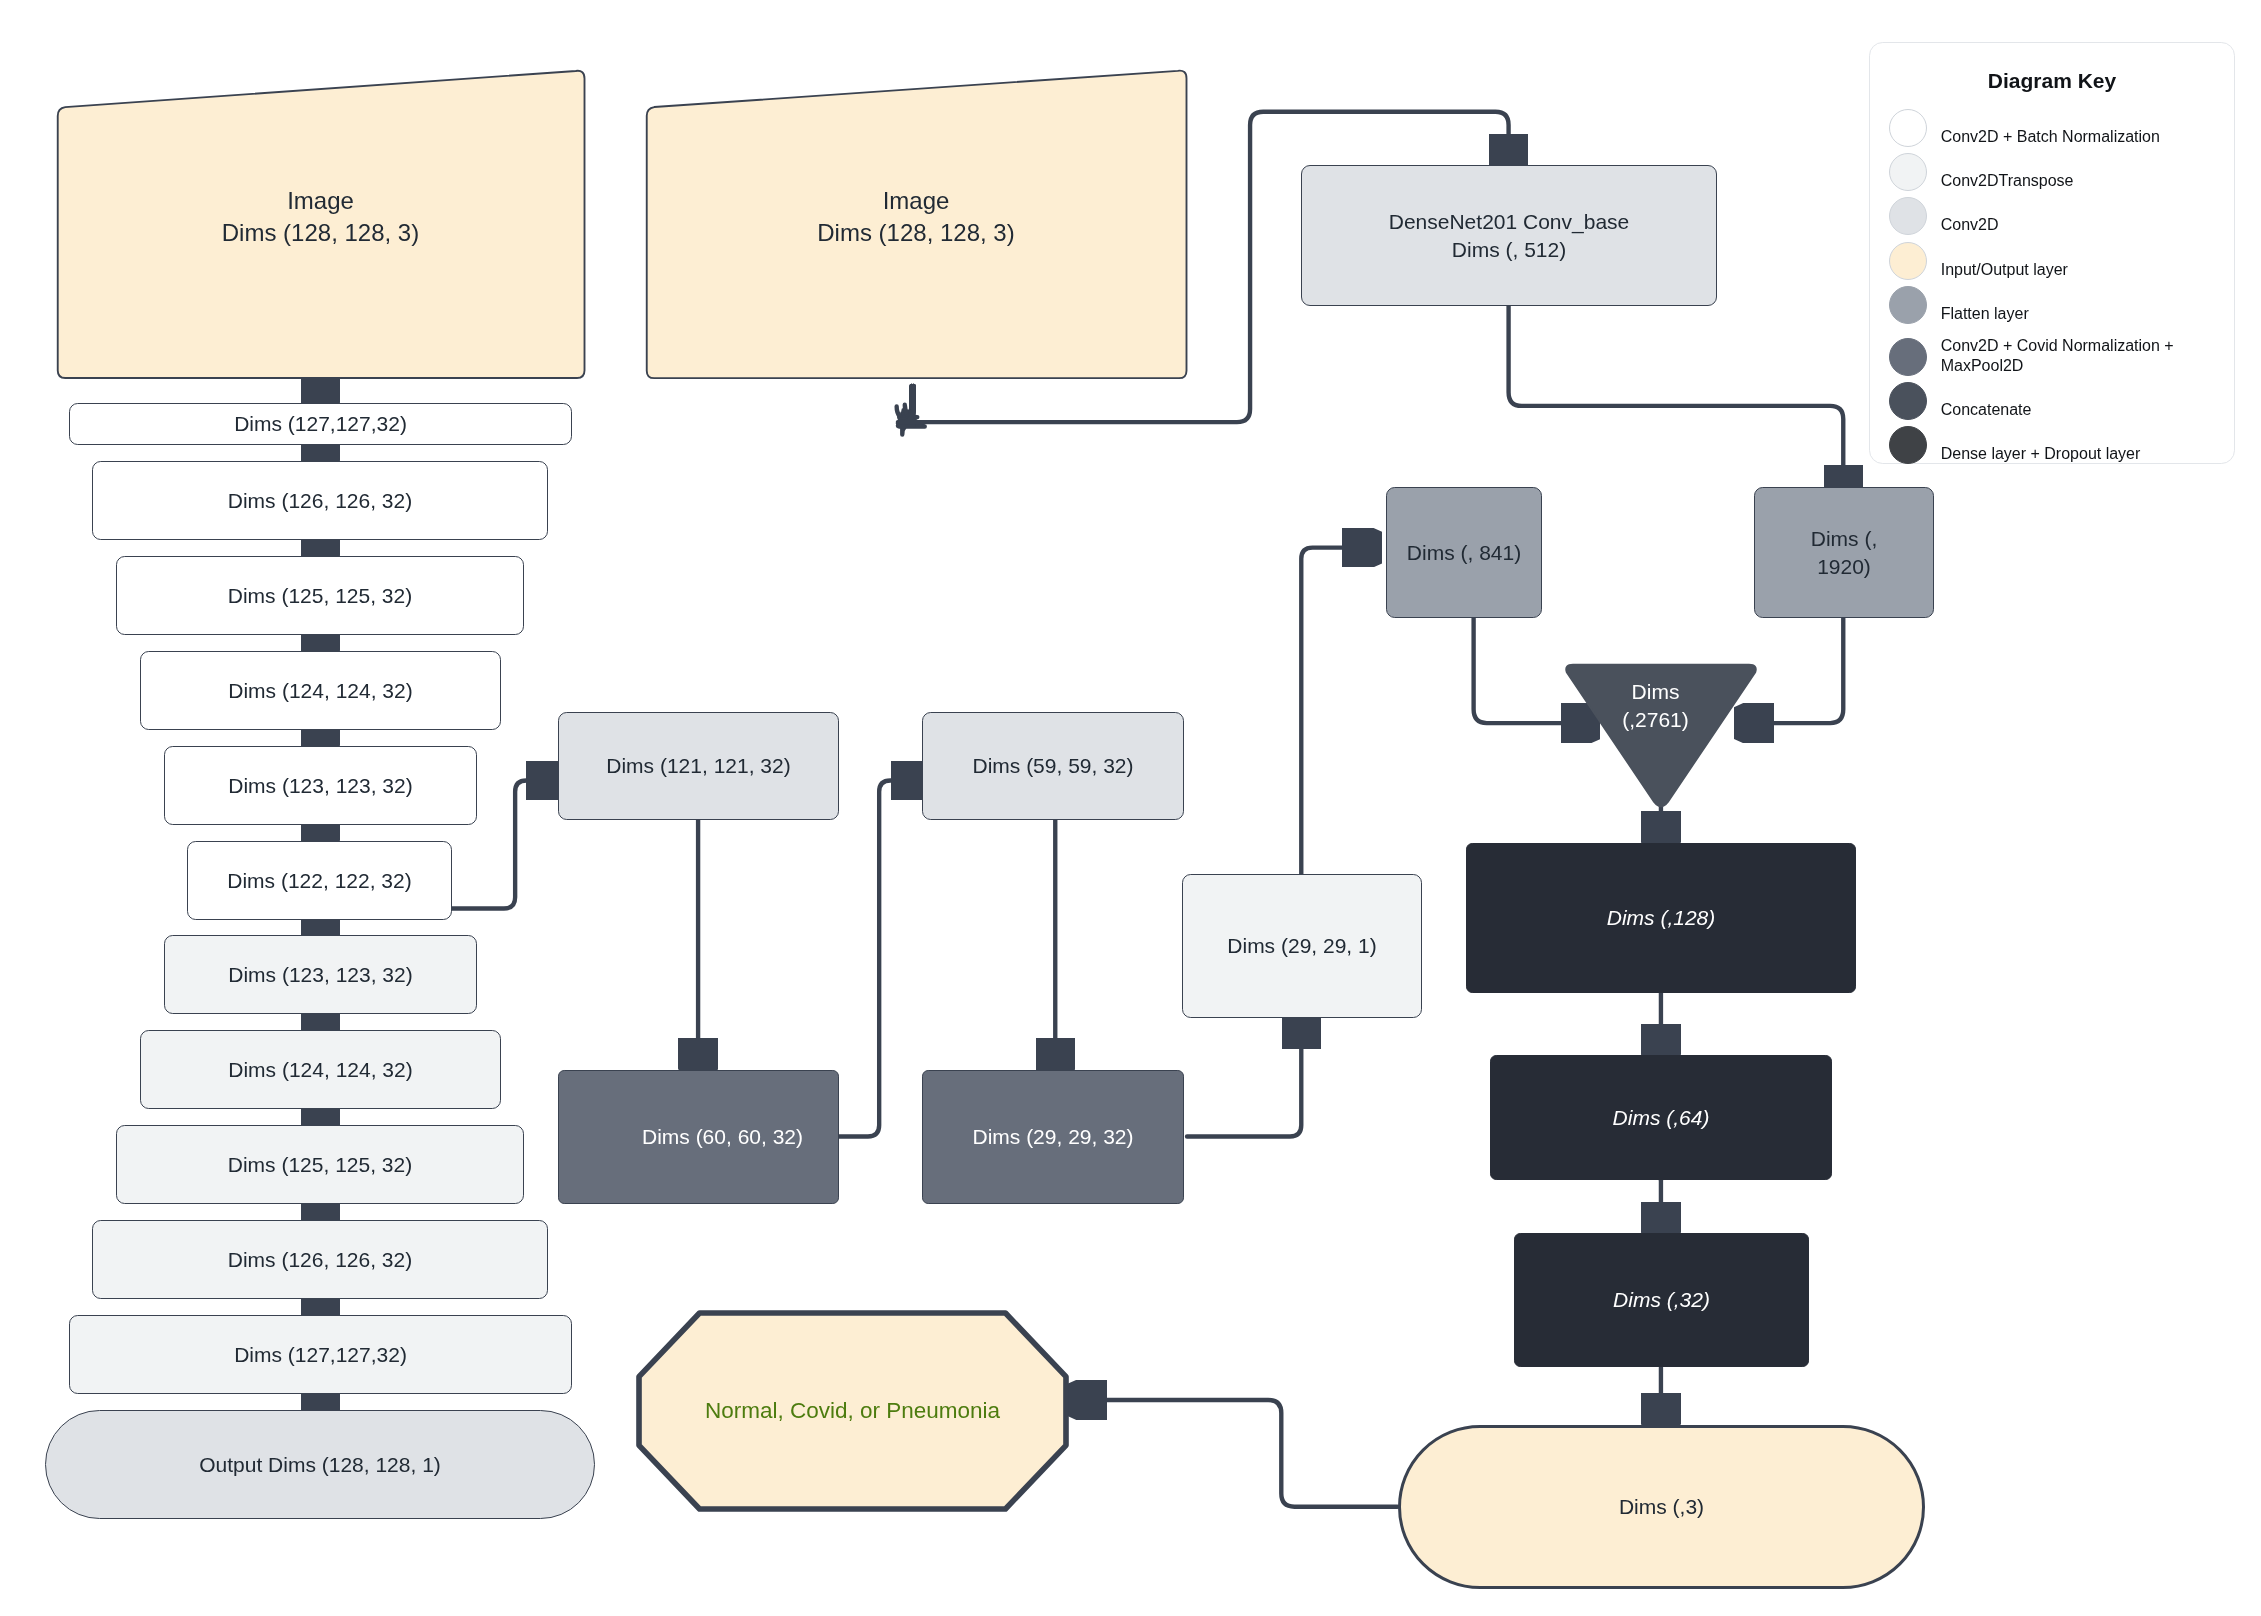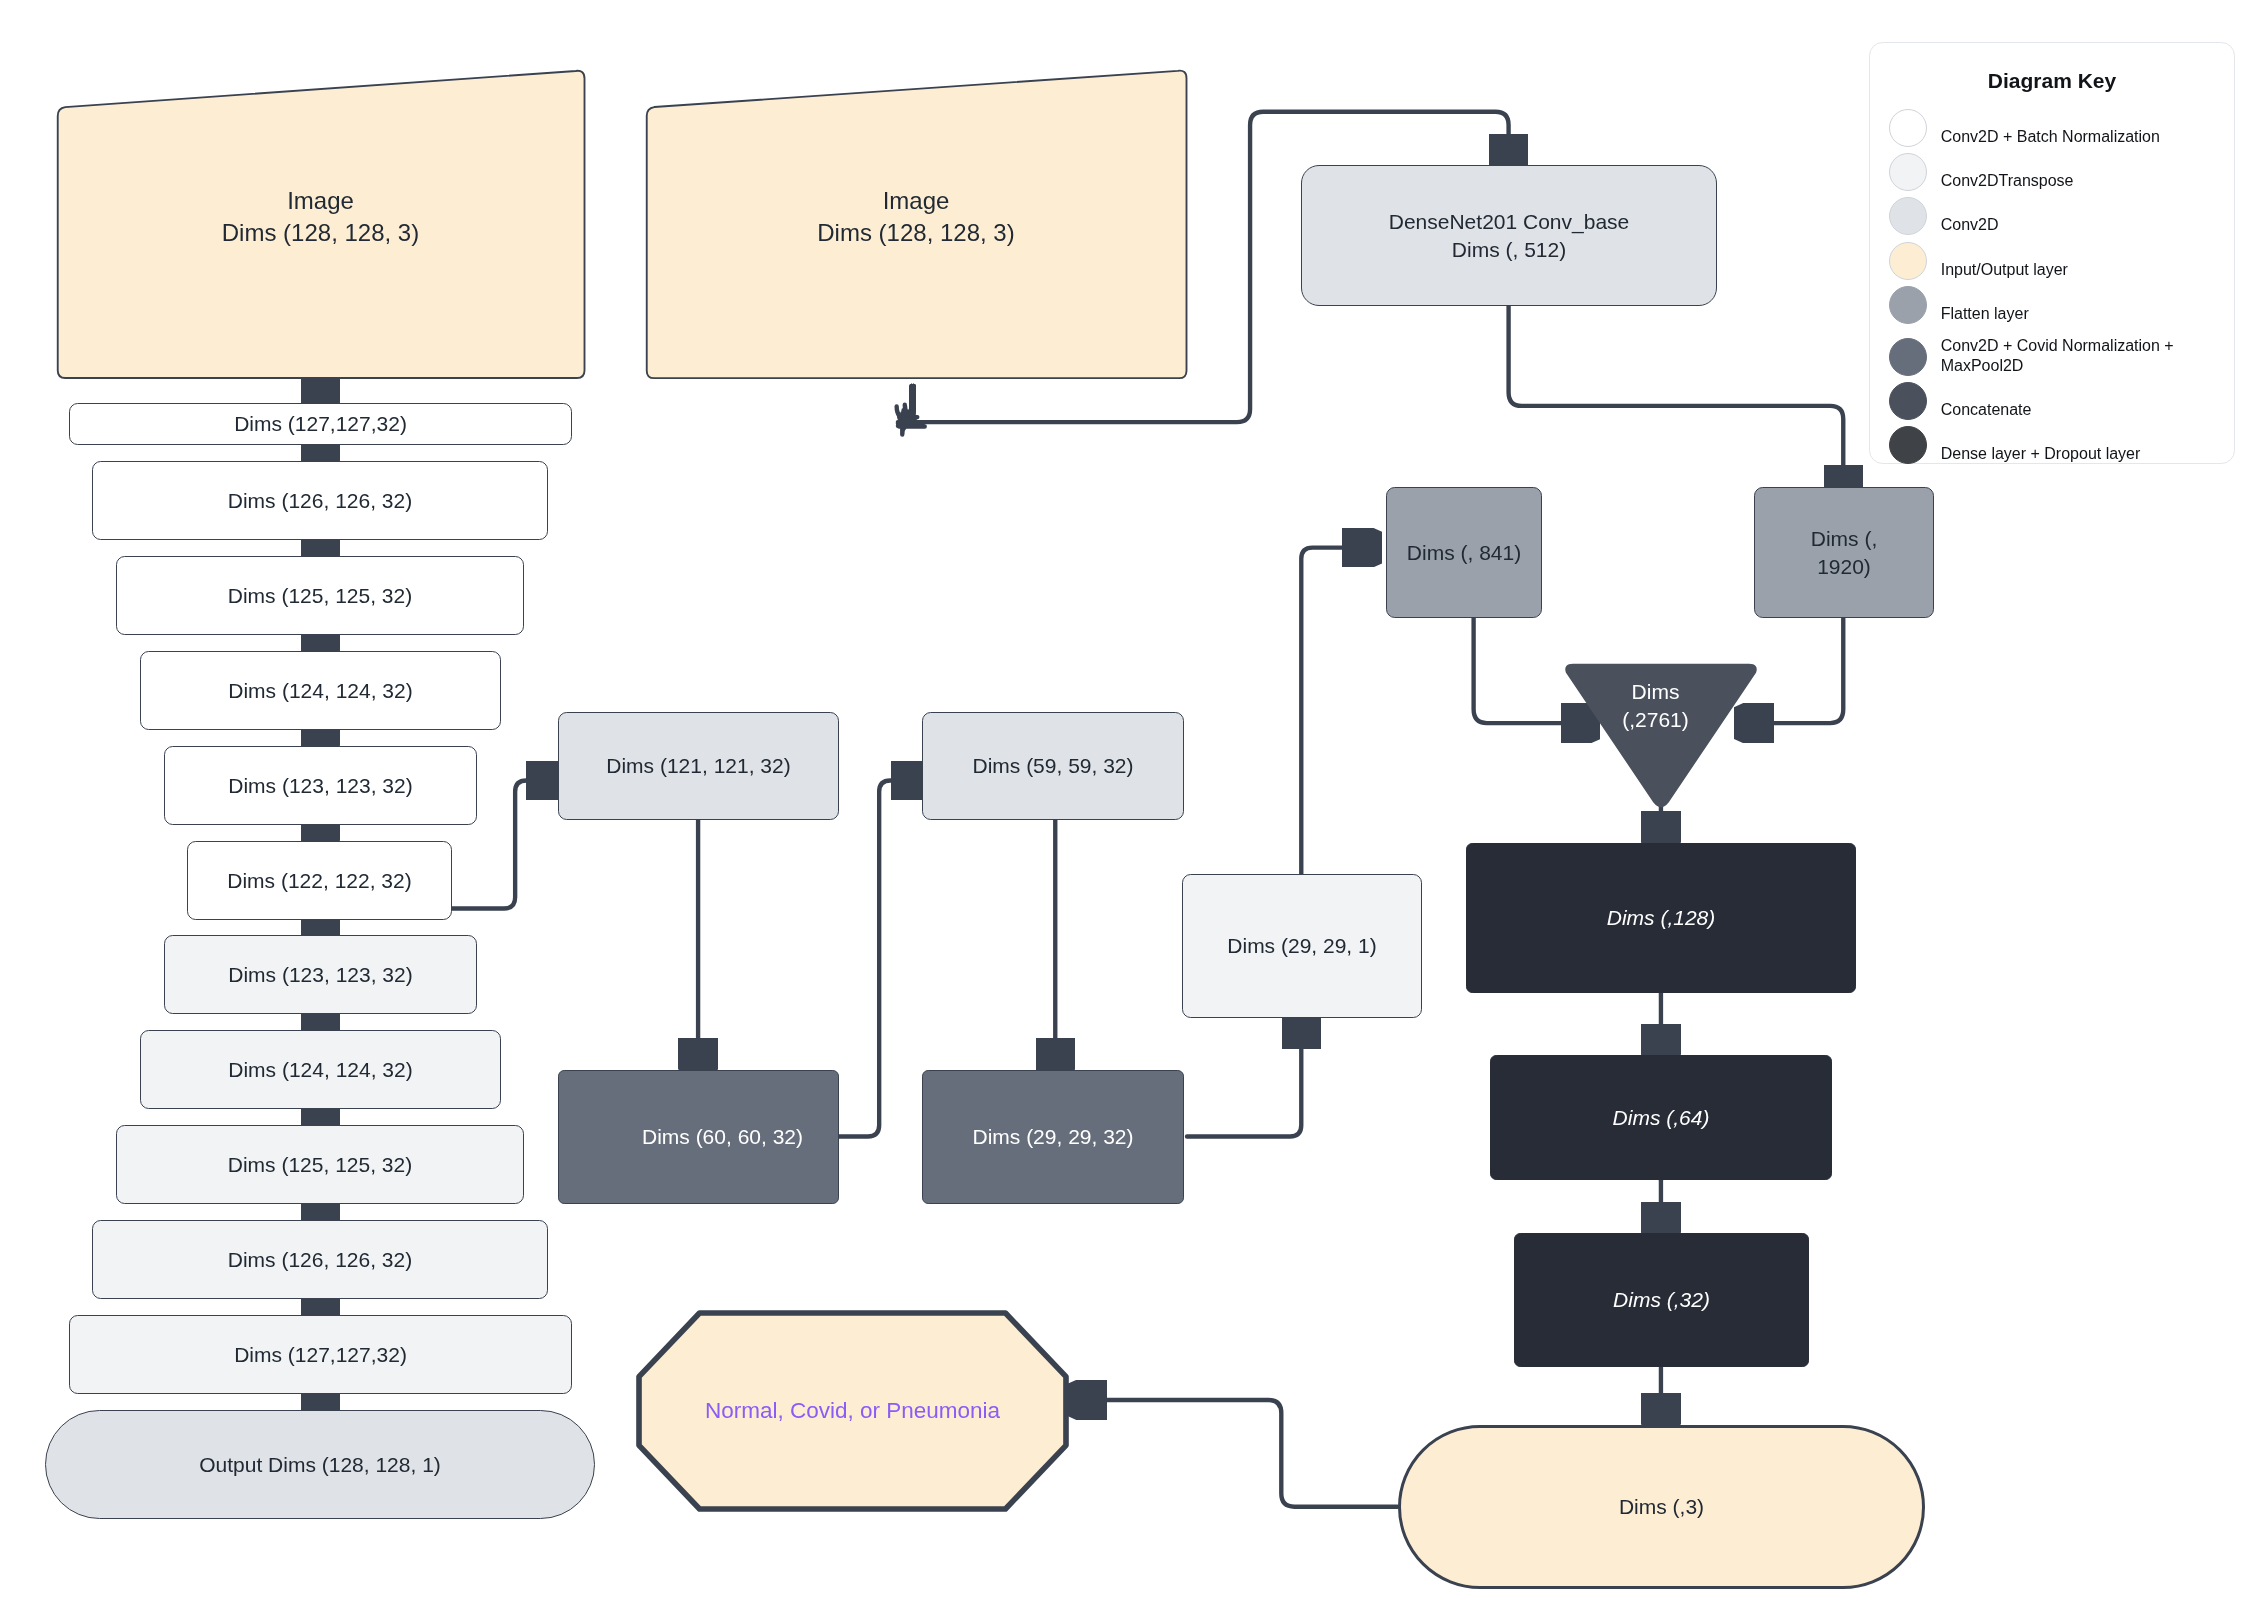--- a/index.html
+++ b/index.html
@@ -23,21 +23,21 @@
 
   
   .trapz{position:absolute;}
   .trapz .lbl{position:absolute;left:0;right:0;text-align:center;color:#212a34;
               font-size:24px;line-height:1.38;}
 
   
   .stadium{border-radius:624px;}
   
   .octagon{position:absolute;}
-  .octagon .lbl{position:absolute;left:0;right:0;text-align:center;color:#8b5cf6;font-size:22.5px;}
+  .octagon .lbl{position:absolute;left:0;right:0;text-align:center;color:#4d7c0f;font-size:22.5px;}
   
   .tri{position:absolute;}
   .tri .lbl{position:absolute;left:0;right:11px;text-align:center;color:#ffffff;
             font-size:21px;line-height:1.3;}
 
   svg.wires{position:absolute;left:0;top:0;width:2261px;height:1616px;overflow:visible;}
   svg.wires path{fill:none;stroke:#3a4250;stroke-width:7;stroke-linecap:round;stroke-linejoin:round;}
 
   
   #legend{position:absolute;left:1869px;top:42px;width:366px;height:422px;
@@ -186,21 +186,21 @@
 
   <div class="trapz" style="left:638px;top:62px;width:556px;height:325px;">
     <svg width="556" height="325" viewBox="0 0 890 520" style="position:absolute;left:0;top:0;">
       <path d="M14,86 Q14,74 26,72 L864,14 Q878,12 878,26 L878,494 Q878,506 866,506
                L26,506 Q14,506 14,494 Z" fill="#fdeed3" stroke="#3a4250" stroke-width="3"></path>
     </svg>
     <div class="lbl" style="top:122px;">Image</div>
     <div class="lbl" style="top:154px;">Dims (128, 128, 3)</div>
   </div>
 
-  <div class="node f-conv2d" style="left:1301px;top:165px;width:416px;height:141px;border-radius:18px;flex-direction:column;">
+  <div class="node f-conv2d" style="left:1301px;top:165px;width:416px;height:141px;border-radius:9px;flex-direction:column;">
     <span>DenseNet201 Conv_base</span>
     <span>Dims (, 512)</span>
   </div>
 
   <div class="node f-convbn" style="left:69px;top:403px;width:503px;height:42px;">
     <span>Dims (127,127,32)</span>
     </div>
   <div class="node f-convbn" style="left:92px;top:461px;width:456px;height:79px;">
     <span>Dims (126, 126, 32)</span>
     </div>

